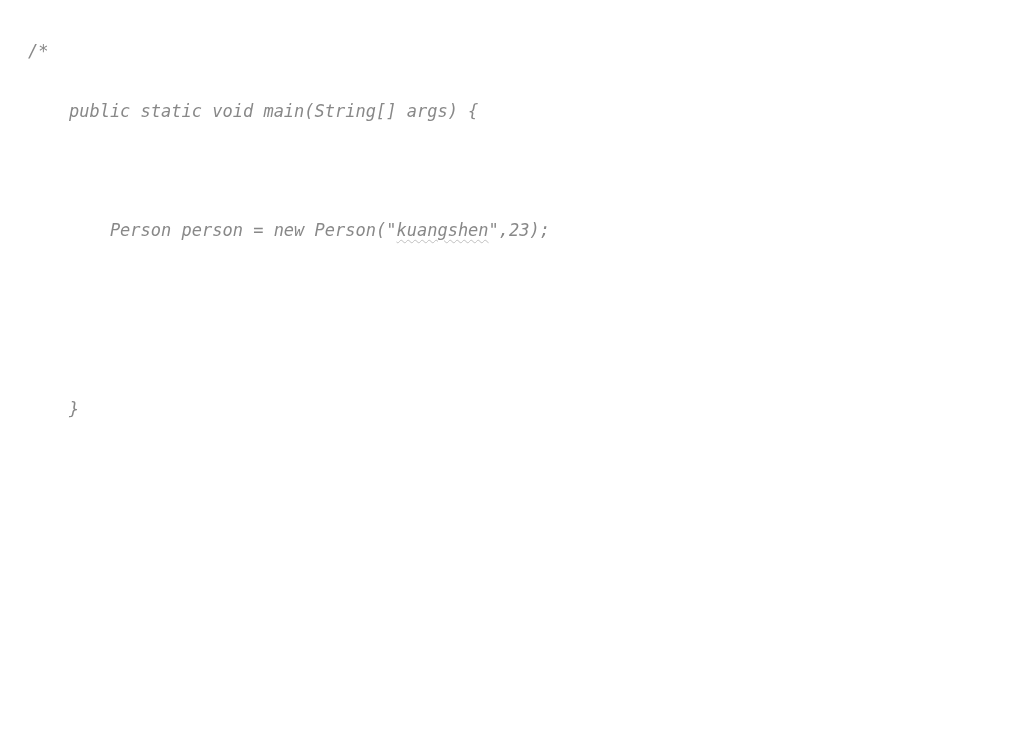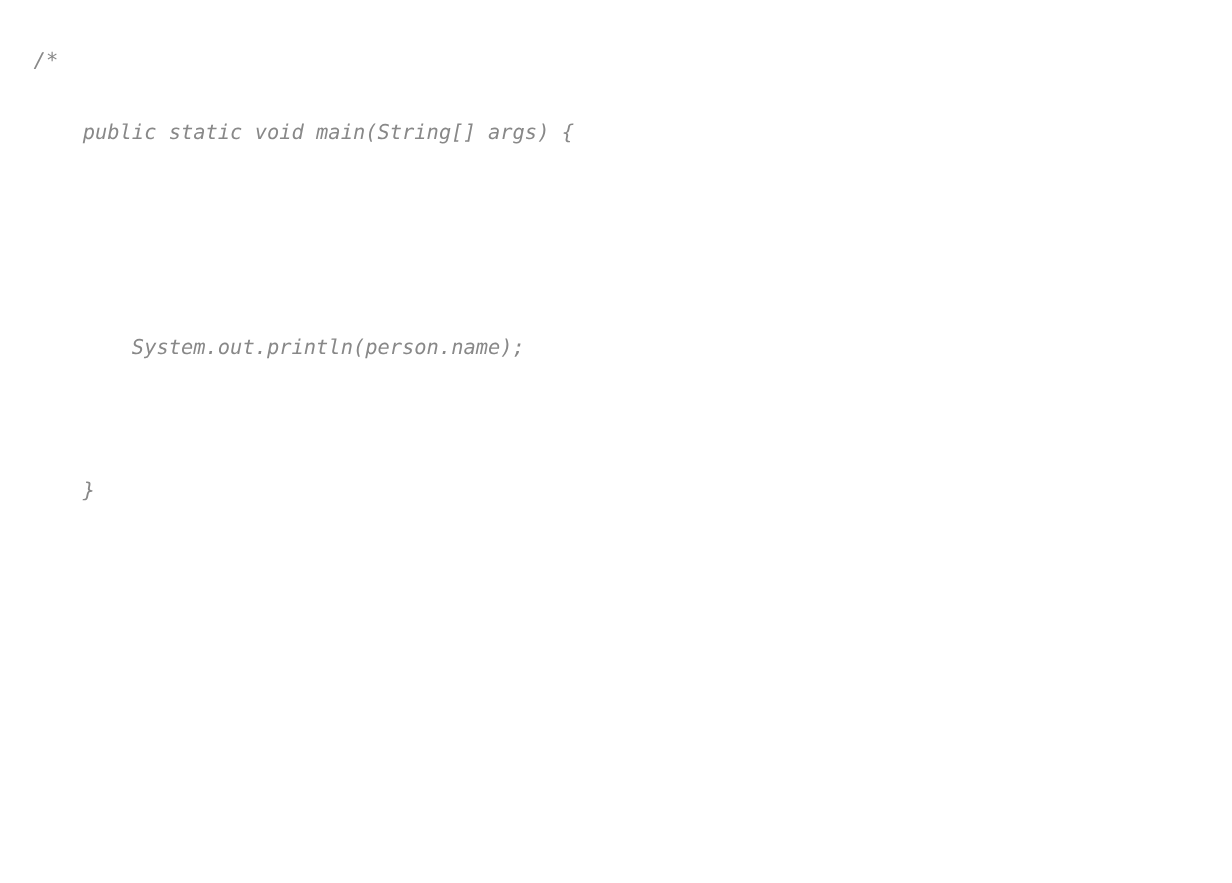--- a/index.html
+++ b/index.html
@@ -43,22 +43,22 @@
   </style>
 </head>
 <body>
 
 <div class="gutter"></div>
 
 <div class="code-area">
 <div class="line">/*</div>
 <div class="line">    public static void main(String[] args) {</div>
 <div class="line"></div>
+<div class="line"><span>        Person person = new Person("</span><span class="underline-typo">kuangshen</span><span>",23);</span></div>
 <div class="line"></div>
-<div class="line">        System.out.println(person.name);</div>
 <div class="line"></div>
 <div class="line">    }</div>
 <div class="line"></div>
 <div class="line"></div>
 
 
 
 
 
 

